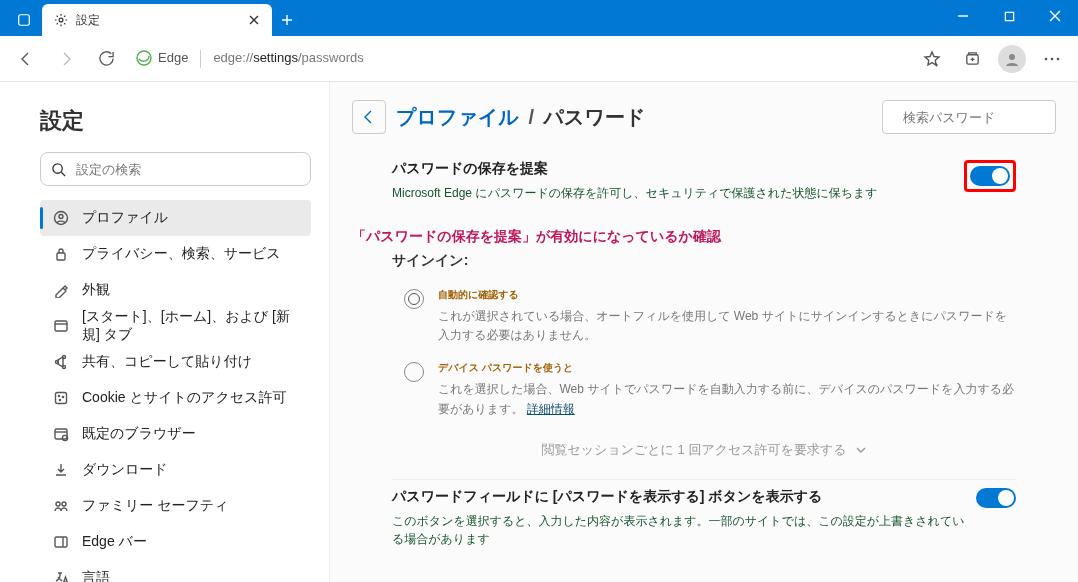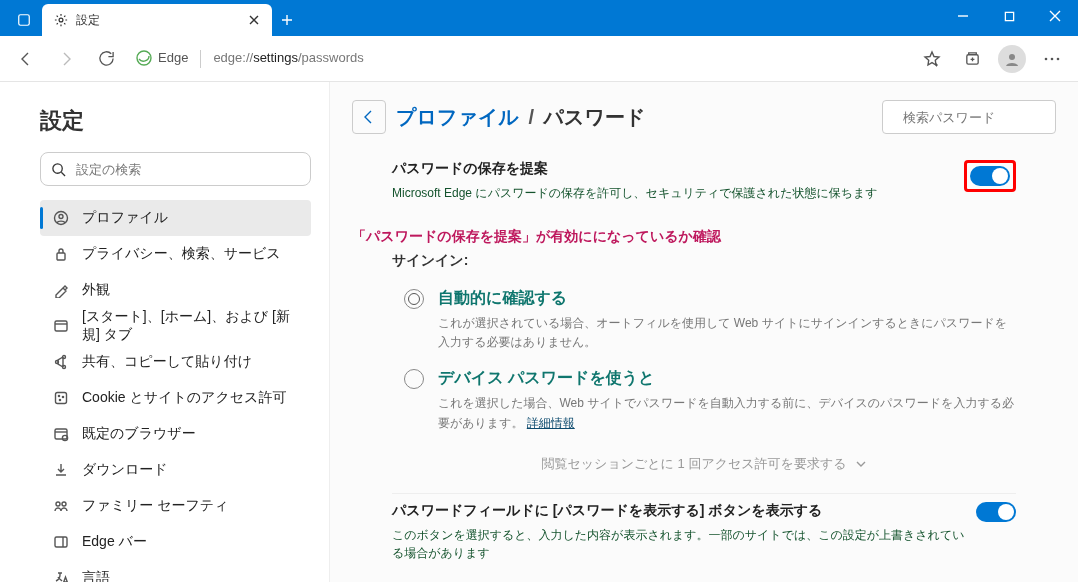--- a/index.html
+++ b/index.html
@@ -59,21 +59,21 @@
 .toggle-highlight { border:3px solid #ff0000; padding:3px; border-radius:4px; margin-left:auto; }
 
 .annotation { color:#be185d; font-weight:700; font-size:14px; padding: 8px 40px 0 0; }
 
 .subheading { font-size:14px; font-weight:600; padding: 6px 40px 10px 40px; }
 
 .radio-row { display:flex; align-items:flex-start; gap:14px; padding: 8px 40px 8px 52px; }
 .radio { width:20px; height:20px; border:1px solid #888; border-radius:50%; flex-shrink:0; margin-top:1px; position:relative; }
 .radio.selected::after { content:""; position:absolute; inset:3px; border:1.5px solid #555; border-radius:50%; }
 .radio-body { flex:1; }
-.radio-label { font-size:16px; font-weight:600; color:#0f766e; }
+.radio-label { font-size:10px; font-weight:600; color:#a16207; }
 .radio-desc { font-size:12px; color:#777; margin-top:5px; line-height:1.6; }
 .radio-desc .link { color:#0c4a6e; text-decoration:underline; }
 
 .collapsed-row { text-align:center; color:#999; font-size:13px; padding: 14px 0; display:flex; justify-content:center; align-items:center; gap:8px; }
 
 .divider-h { height:1px; background:#eee; margin: 6px 40px; }
 
 .svgicon { stroke: currentColor; fill:none; stroke-width:1.4; }
 </style>
 </head>

